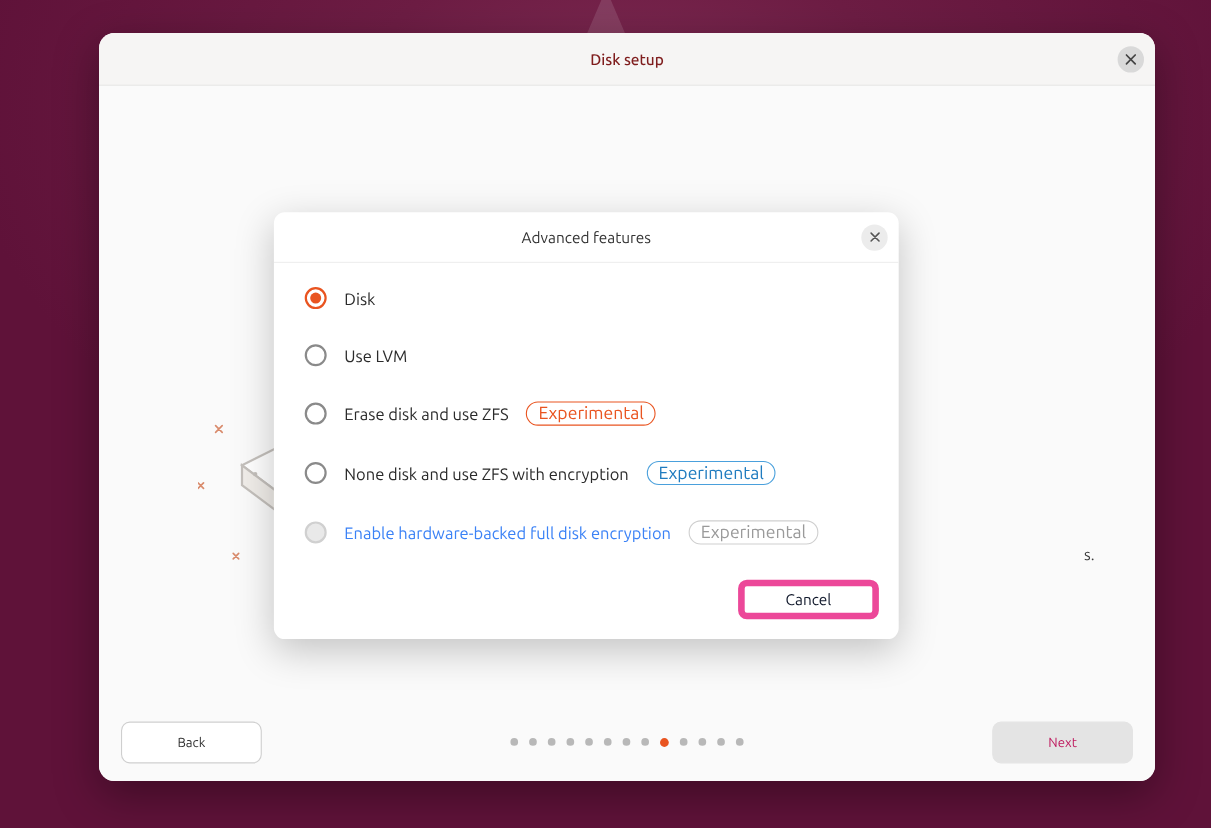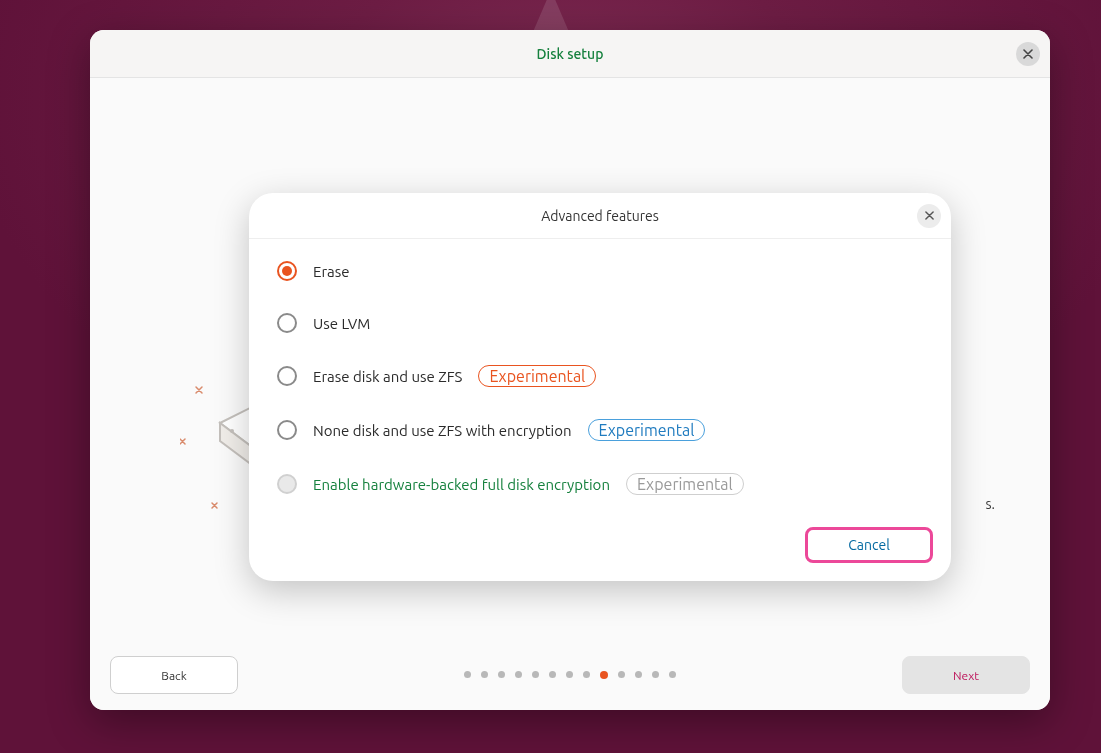--- a/index.html
+++ b/index.html
@@ -34,21 +34,21 @@
     }
     .titlebar {
       height: 48px;
       background: #f6f5f4;
       border-bottom: 1px solid #e4e4e4;
       display: flex;
       align-items: center;
       justify-content: center;
       position: relative;
     }
-    .titlebar .title { font-size: 14px; font-weight: 500; color: #15803d; }
+    .titlebar .title { font-size: 14px; font-weight: 500; color: #7f1d1d; }
     .close-btn {
       position: absolute; right: 10px; top: 50%; transform: translateY(-50%);
       width: 24px; height: 24px; border-radius: 50%;
       background: #d9d9d9;
       display: flex; align-items: center; justify-content: center;
       font-size: 12px; color: #444; cursor: pointer;
     }
     .close-btn svg { width: 10px; height: 10px; }
 
     .body-area {
@@ -99,23 +99,23 @@
     .page-dots { display: flex; gap: 10px; }
     .dot { width: 7px; height: 7px; border-radius: 50%; background: #b8b8b8; }
     .dot.active { background: #e95420; width: 8px; height: 8px; }
 
     
 
     
     .dialog {
       position: absolute;
       left: 159px; top: 115px;
-      width: 702px;
+      width: 568px;
       background: #fff;
-      border-radius: 24px;
+      border-radius: 10px;
       box-shadow: 0 10px 35px rgba(0,0,0,0.22);
       overflow: hidden;
     }
     .dialog .dlg-header {
       height: 46px;
       border-bottom: 1px solid #eee;
       display: flex; align-items: center; justify-content: center;
       position: relative;
     }
     .dlg-header .dlg-title { font-size: 14px; font-weight: 400; color: #333; }
@@ -145,21 +145,21 @@
       background: #fff;
     }
     .radio.selected { border-color: #e95420; }
     .radio.selected::after {
       content: ""; position: absolute; left: 3px; top: 3px;
       width: 10px; height: 10px; border-radius: 50%;
       background: #e95420;
     }
     .radio.disabled { border-color: #d0d0d0; background: #e9e9e9; }
     .opt-label { font-size: 15px; color: #2b2b2b; }
-    .opt-label.disabled { color: #15803d; }
+    .opt-label.disabled { color: #3b82f6; }
 
     .pill {
       border: 1px solid;
       border-radius: 11px;
       padding: 2px 10px;
       font-size: 16px;
       line-height: 16px;
     }
     .pill.orange { color: #e95420; border-color: #e95420; }
     .pill.blue { color: #1f7bbf; border-color: #4aa0dc; }
@@ -170,21 +170,21 @@
       justify-content: flex-end;
       padding: 26px 18px 18px 18px;
     }
     .dlg-btn {
       width: 128px; height: 36px;
       border-radius: 8px;
       font-size: 14px;
       display: flex; align-items: center; justify-content: center;
       cursor: pointer;
     }
-    .dlg-btn.secondary { background: #fff; border: 3px solid #ec4899; color: #0369a1; }
+    .dlg-btn.secondary { background: #fff; border: 6px solid #ec4899; color: #0f172a; }
     .dlg-btn.primary { background: #dcdcdc; border: 1px solid #dcdcdc; color: #333; }
   </style>
 </head>
 <body>
 
 <div class="triangle"></div>
 
 <div class="window">
   <div class="titlebar">
     <span class="title">Disk setup</span>
@@ -226,21 +226,21 @@
           <svg viewBox="0 0 10 10">
               <path d="M1 1 L9 9 M9 1 L1 9" stroke="#555" stroke-width="1.6" stroke-linecap="round"></path>
             </svg>
         </div>
       </div>
 
       <div class="options">
 
         <div class="option-row">
           <span class="radio selected"></span>
-          <span class="opt-label">Erase</span>
+          <span class="opt-label">Disk</span>
         </div>
 
         <div class="option-row">
           <span class="radio"></span>
           <span class="opt-label">Use LVM</span>
         </div>
 
 
         <div class="option-row">
           <span class="radio"></span>

